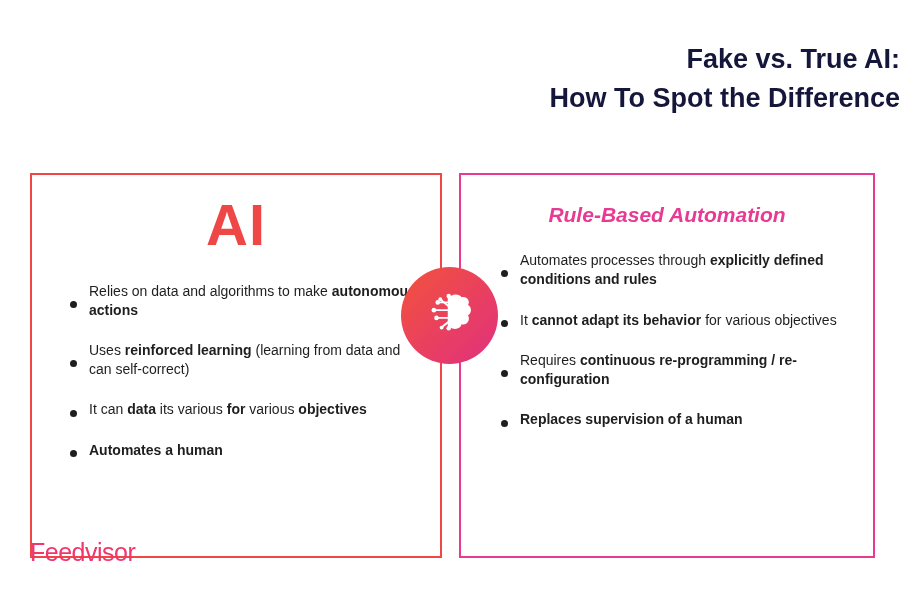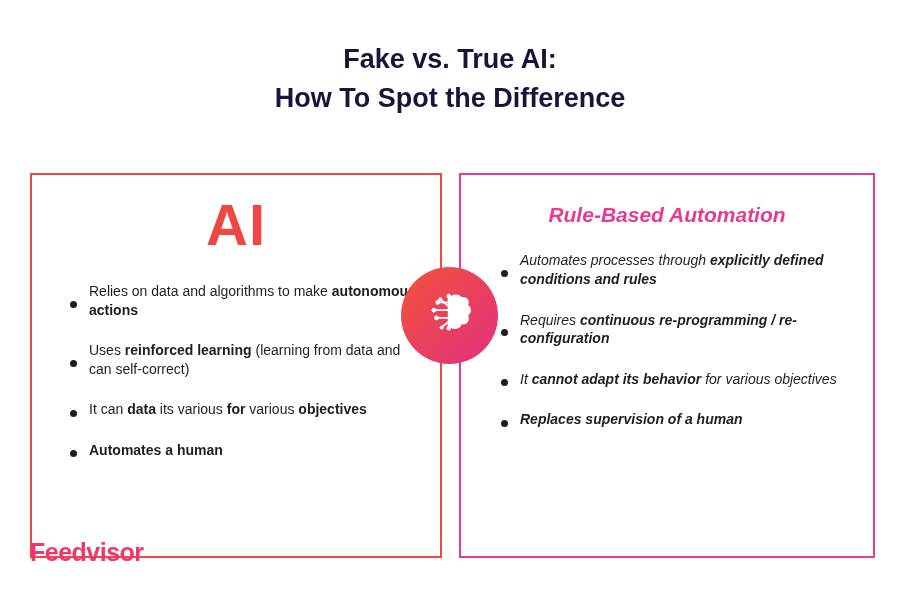--- a/index.html
+++ b/index.html
@@ -11,21 +11,21 @@
     font-family: "Liberation Sans", sans-serif;
     overflow: hidden;
   }
 
   
   .main-title {
     position: absolute;
     top: 40px;
     left: 0;
     width: 100%;
-    text-align: center;
+    text-align: right;
     color: var(--title-color, #15173a);
     font-weight: bold;
     font-size: 27px;
     line-height: 1.45;
   }
 
   
   .panel {
     position: absolute;
     top: 137px;
@@ -54,21 +54,21 @@
     margin-top: 26px;
     font-style: italic;
   }
 
   
   ul.bullets {
     list-style: none;
     margin: 24px 0 0 0;
     padding: 0 22px 0 38px;
   }
-  .panel-right ul.bullets { margin-top: 22px; padding: 0 18px 0 40px; font-style: italic; }
+  .panel-right ul.bullets { margin-top: 22px; padding: 0 18px 0 40px; }
   ul.bullets li {
     display: flex;
     align-items: center;
     margin-bottom: 22px;
     font-size: 14px;
     line-height: 1.33;
     color: #1e1e1e;
   }
   .dot {
     flex: none;
@@ -95,21 +95,21 @@
     z-index: 2;
   }
   .badge svg { width: 62px; height: 62px; }
 
   
   .logo {
     position: absolute;
     left: 30px;
     top: 538px;
     font-size: 25px;
-    font-weight: bold;
+    font-weight: normal;
     letter-spacing: -0.5px;
     color: var(--logo-color, #f0366b);
   }
 </style>
 </head>
 <body>
 
 <div class="canvas">
 
   <div class="main-title">
@@ -143,25 +143,25 @@
     <div class="rb-title">
       <div>Rule-Based Automation</div>
     </div>
     <ul class="bullets">
         <li>
           <span class="dot"></span>
           <span><span>Automates processes through </span><span class="b">explicitly defined conditions and rules</span></span>
         </li>
         <li>
           <span class="dot"></span>
-          <span><span>Requires </span><span class="b">continuous re-programming / re-configuration</span></span>
+          <span><span>It </span><span class="b">cannot adapt its behavior</span><span> for various objectives</span></span>
         </li>
         <li>
           <span class="dot"></span>
-          <span><span>It </span><span class="b">cannot adapt its behavior</span><span> for various objectives</span></span>
+          <span><span>Requires </span><span class="b">continuous re-programming / re-configuration</span></span>
         </li>
         <li>
           <span class="dot"></span>
           <span><span class="b">Replaces supervision of a human</span></span>
         </li>
       </ul>
   </div>
 
   <div class="badge">
     <span>

